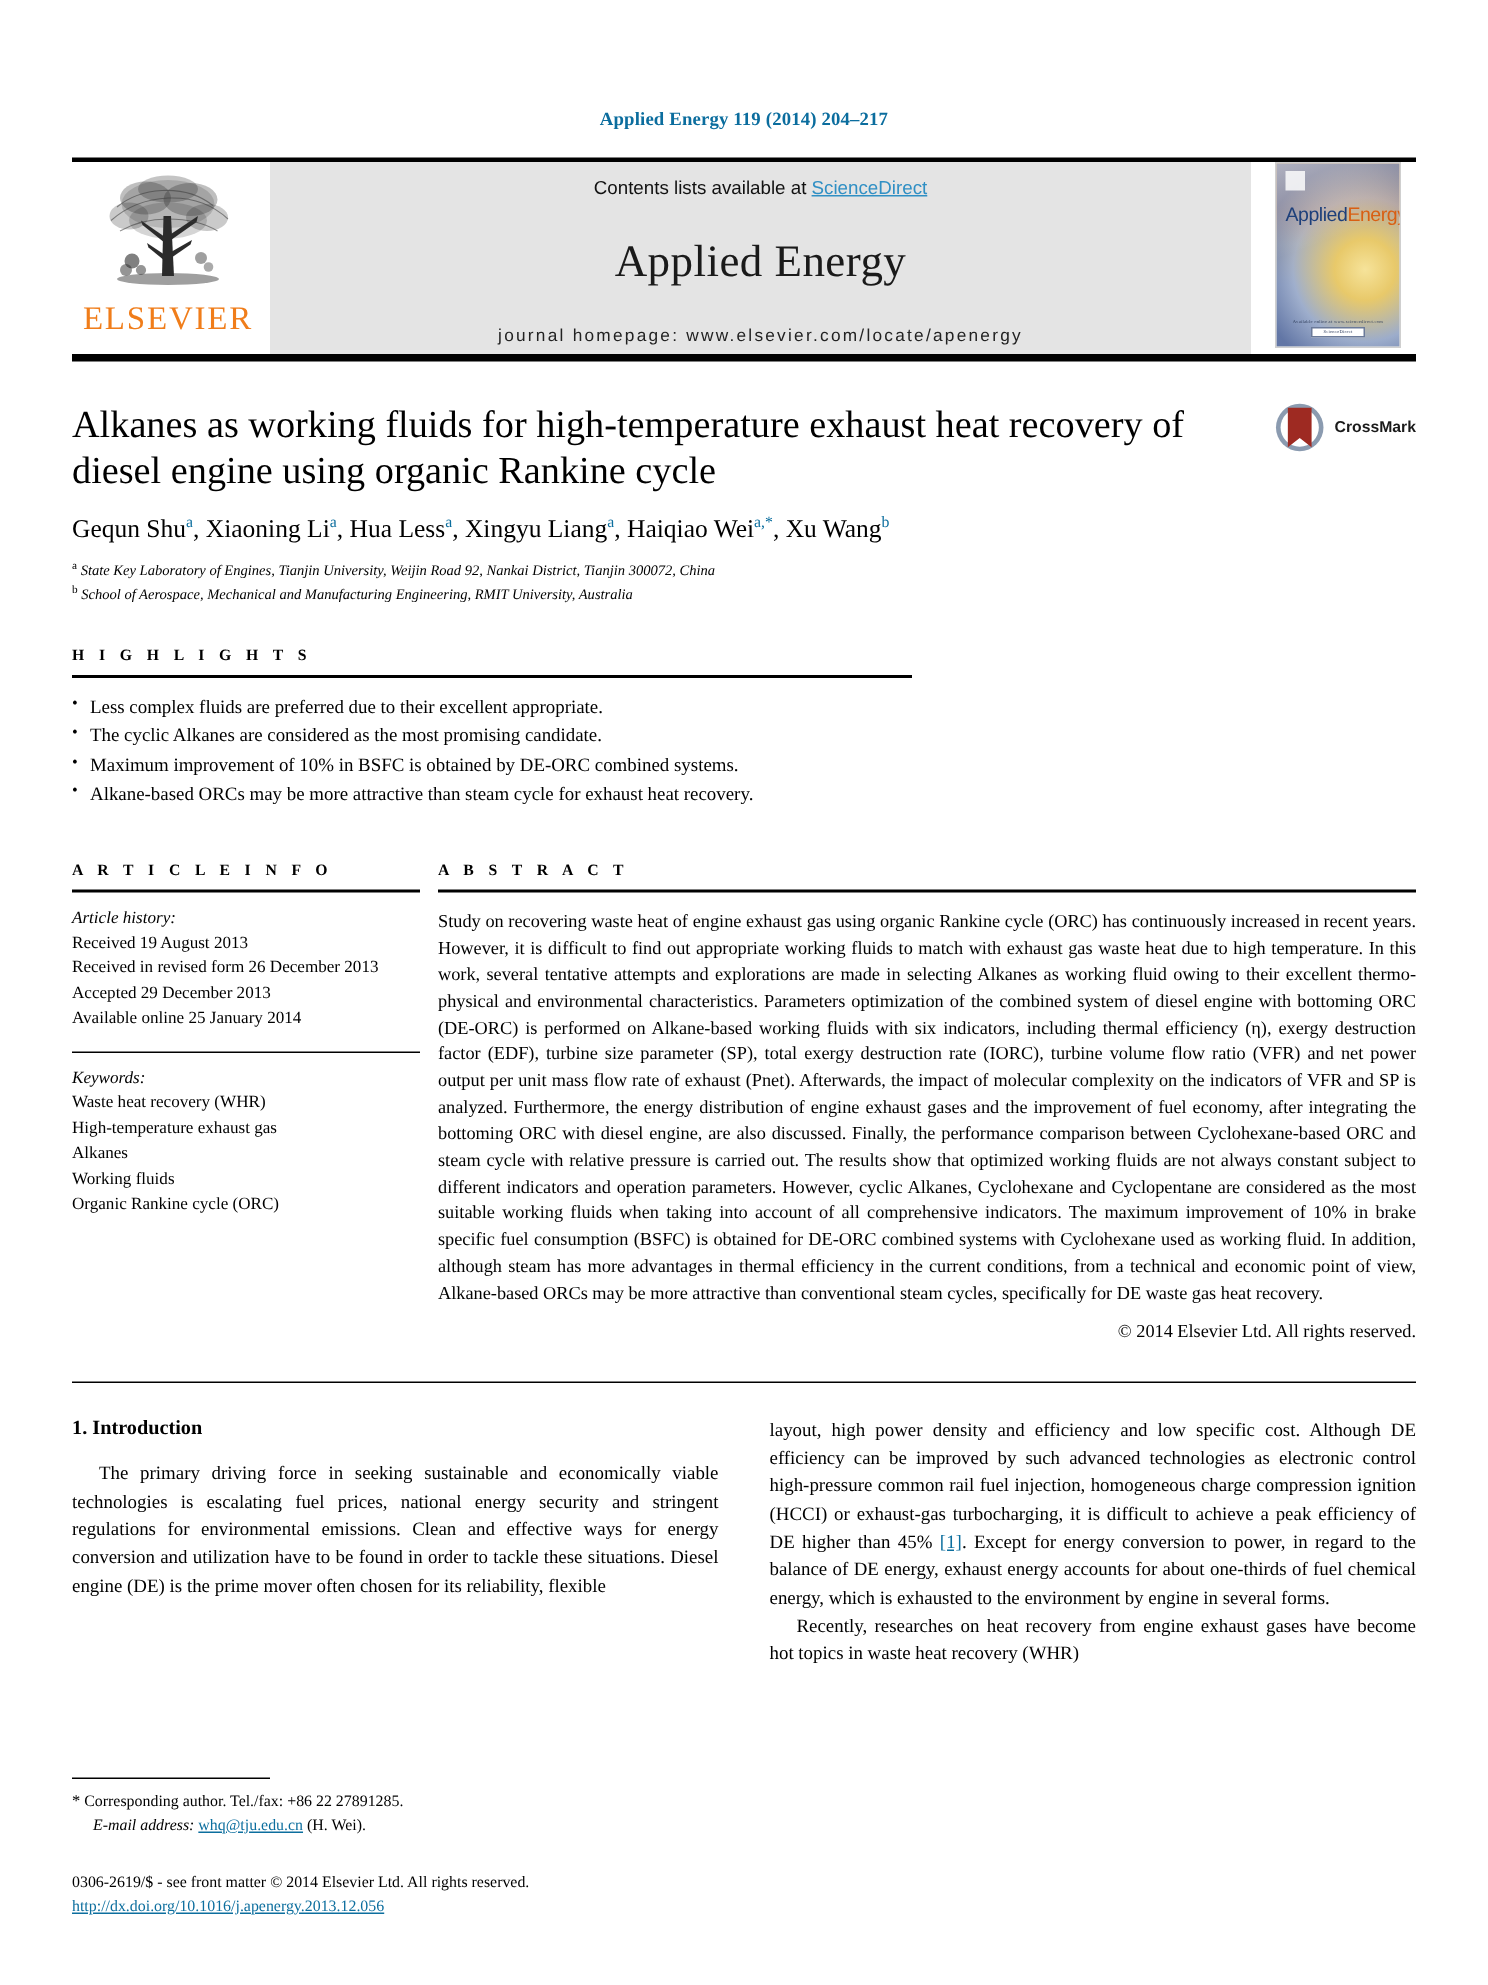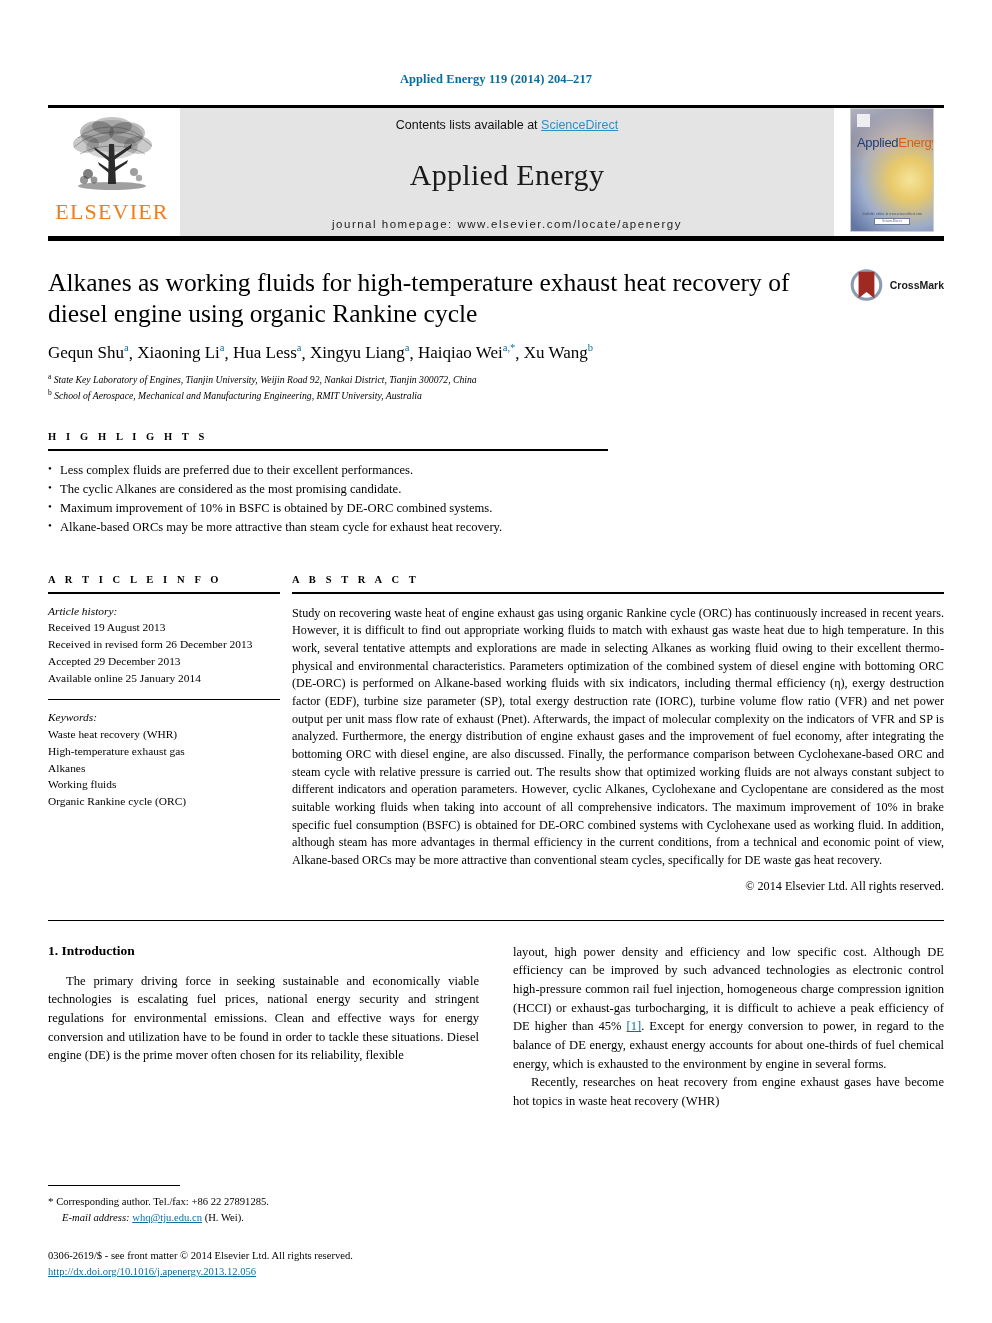--- a/index.html
+++ b/index.html
@@ -386,21 +386,21 @@
         <path d="M12 7 h18 v30 l-9 -7 l-9 7 Z" fill="#9e2a22"></path>
       </svg>
       <span class="crossmark-label">CrossMark</span>
     </div>
   </div>
 
   <div class="hl-section">
     <div class="section-kicker">H I G H L I G H T S</div>
     <div class="hl-rule"></div>
     <ul class="hl-list">
-      <li>Less complex fluids are preferred due to their excellent performances.</li>
+      <li>Less complex fluids are preferred due to their excellent appropriate.</li>
       <li>The cyclic Alkanes are considered as the most promising candidate.</li>
       <li>Maximum improvement of 10% in BSFC is obtained by DE-ORC combined systems.</li>
       <li>Alkane-based ORCs may be more attractive than steam cycle for exhaust heat recovery.</li>
     </ul>
   </div>
 
   <div class="info-abs">
 
     <div class="info-col">
       <div class="section-kicker">A R T I C L E    I N F O</div>

